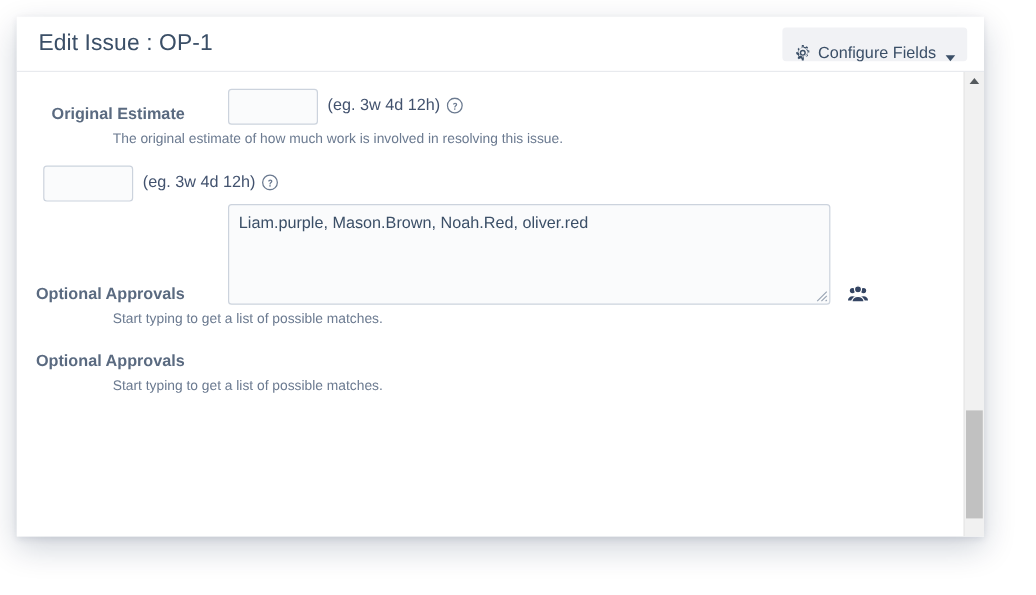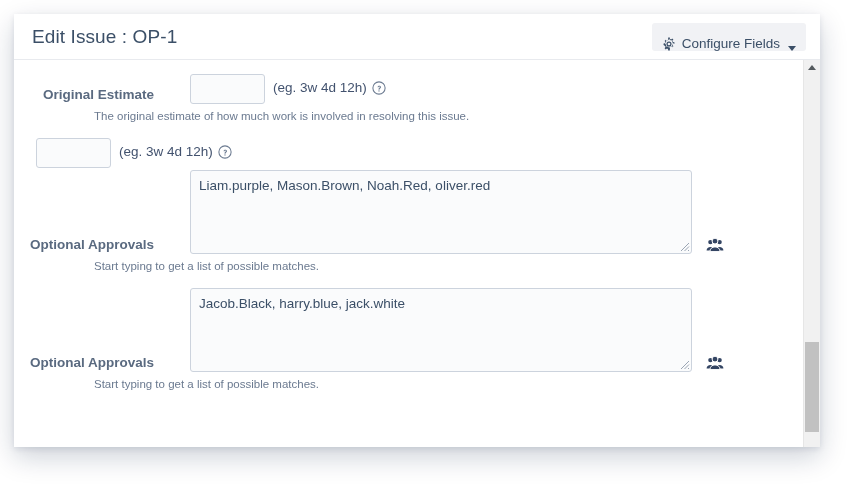--- a/index.html
+++ b/index.html
@@ -307,38 +307,20 @@
                 <circle cx="9" cy="5.1" r="2.9" fill="#344563" stroke="#ffffff" stroke-width="1"></circle>
                 <path fill="#344563" stroke="#ffffff" stroke-width="1" d="M3.9 15.6c0-2.8 2.3-4.7 5.1-4.7s5.1 1.9 5.1 4.7z"></path>
               </svg>
             </span>
           </div>
         </div>
         <div class="field-desc">Start typing to get a list of possible matches.</div>
 
         <div class="field-row ta-row">
           <div class="field-label">Optional Approvals</div>
-          <div class="field-control">
-            <span class="textarea-wrap">
-              <textarea class="approvals-textarea" style="">Jacob.Black, harry.blue, jack.white</textarea>
-              <svg class="resize-grip" viewBox="0 0 12 12">
-                <path stroke="#9aa5b4" stroke-width="1" d="M11 3 3 11M11 6.5 6.5 11M11 10l-1 1"></path>
-              </svg>
-            </span>
-            <span class="people-icon">
-              <svg viewBox="0 0 18 18" width="18" height="18" aria-hidden="true">
-                <circle cx="4.4" cy="6.1" r="2.2" fill="#344563"></circle>
-                <path fill="#344563" d="M.6 14.4c0-2.1 1.7-3.5 3.8-3.5s3.8 1.4 3.8 3.5z"></path>
-                <circle cx="13.6" cy="6.1" r="2.2" fill="#344563"></circle>
-                <path fill="#344563" d="M9.8 14.4c0-2.1 1.7-3.5 3.8-3.5s3.8 1.4 3.8 3.5z"></path>
-                <circle cx="9" cy="5.1" r="2.9" fill="#344563" stroke="#ffffff" stroke-width="1"></circle>
-                <path fill="#344563" stroke="#ffffff" stroke-width="1" d="M3.9 15.6c0-2.8 2.3-4.7 5.1-4.7s5.1 1.9 5.1 4.7z"></path>
-              </svg>
-            </span>
-          </div>
         </div>
         <div class="field-desc">Start typing to get a list of possible matches.</div>
 
       </div>
 
       <div class="scrollbar">
         <div class="sb-arrow-up">
           <i></i>
         </div>
         <div class="sb-thumb"></div>

